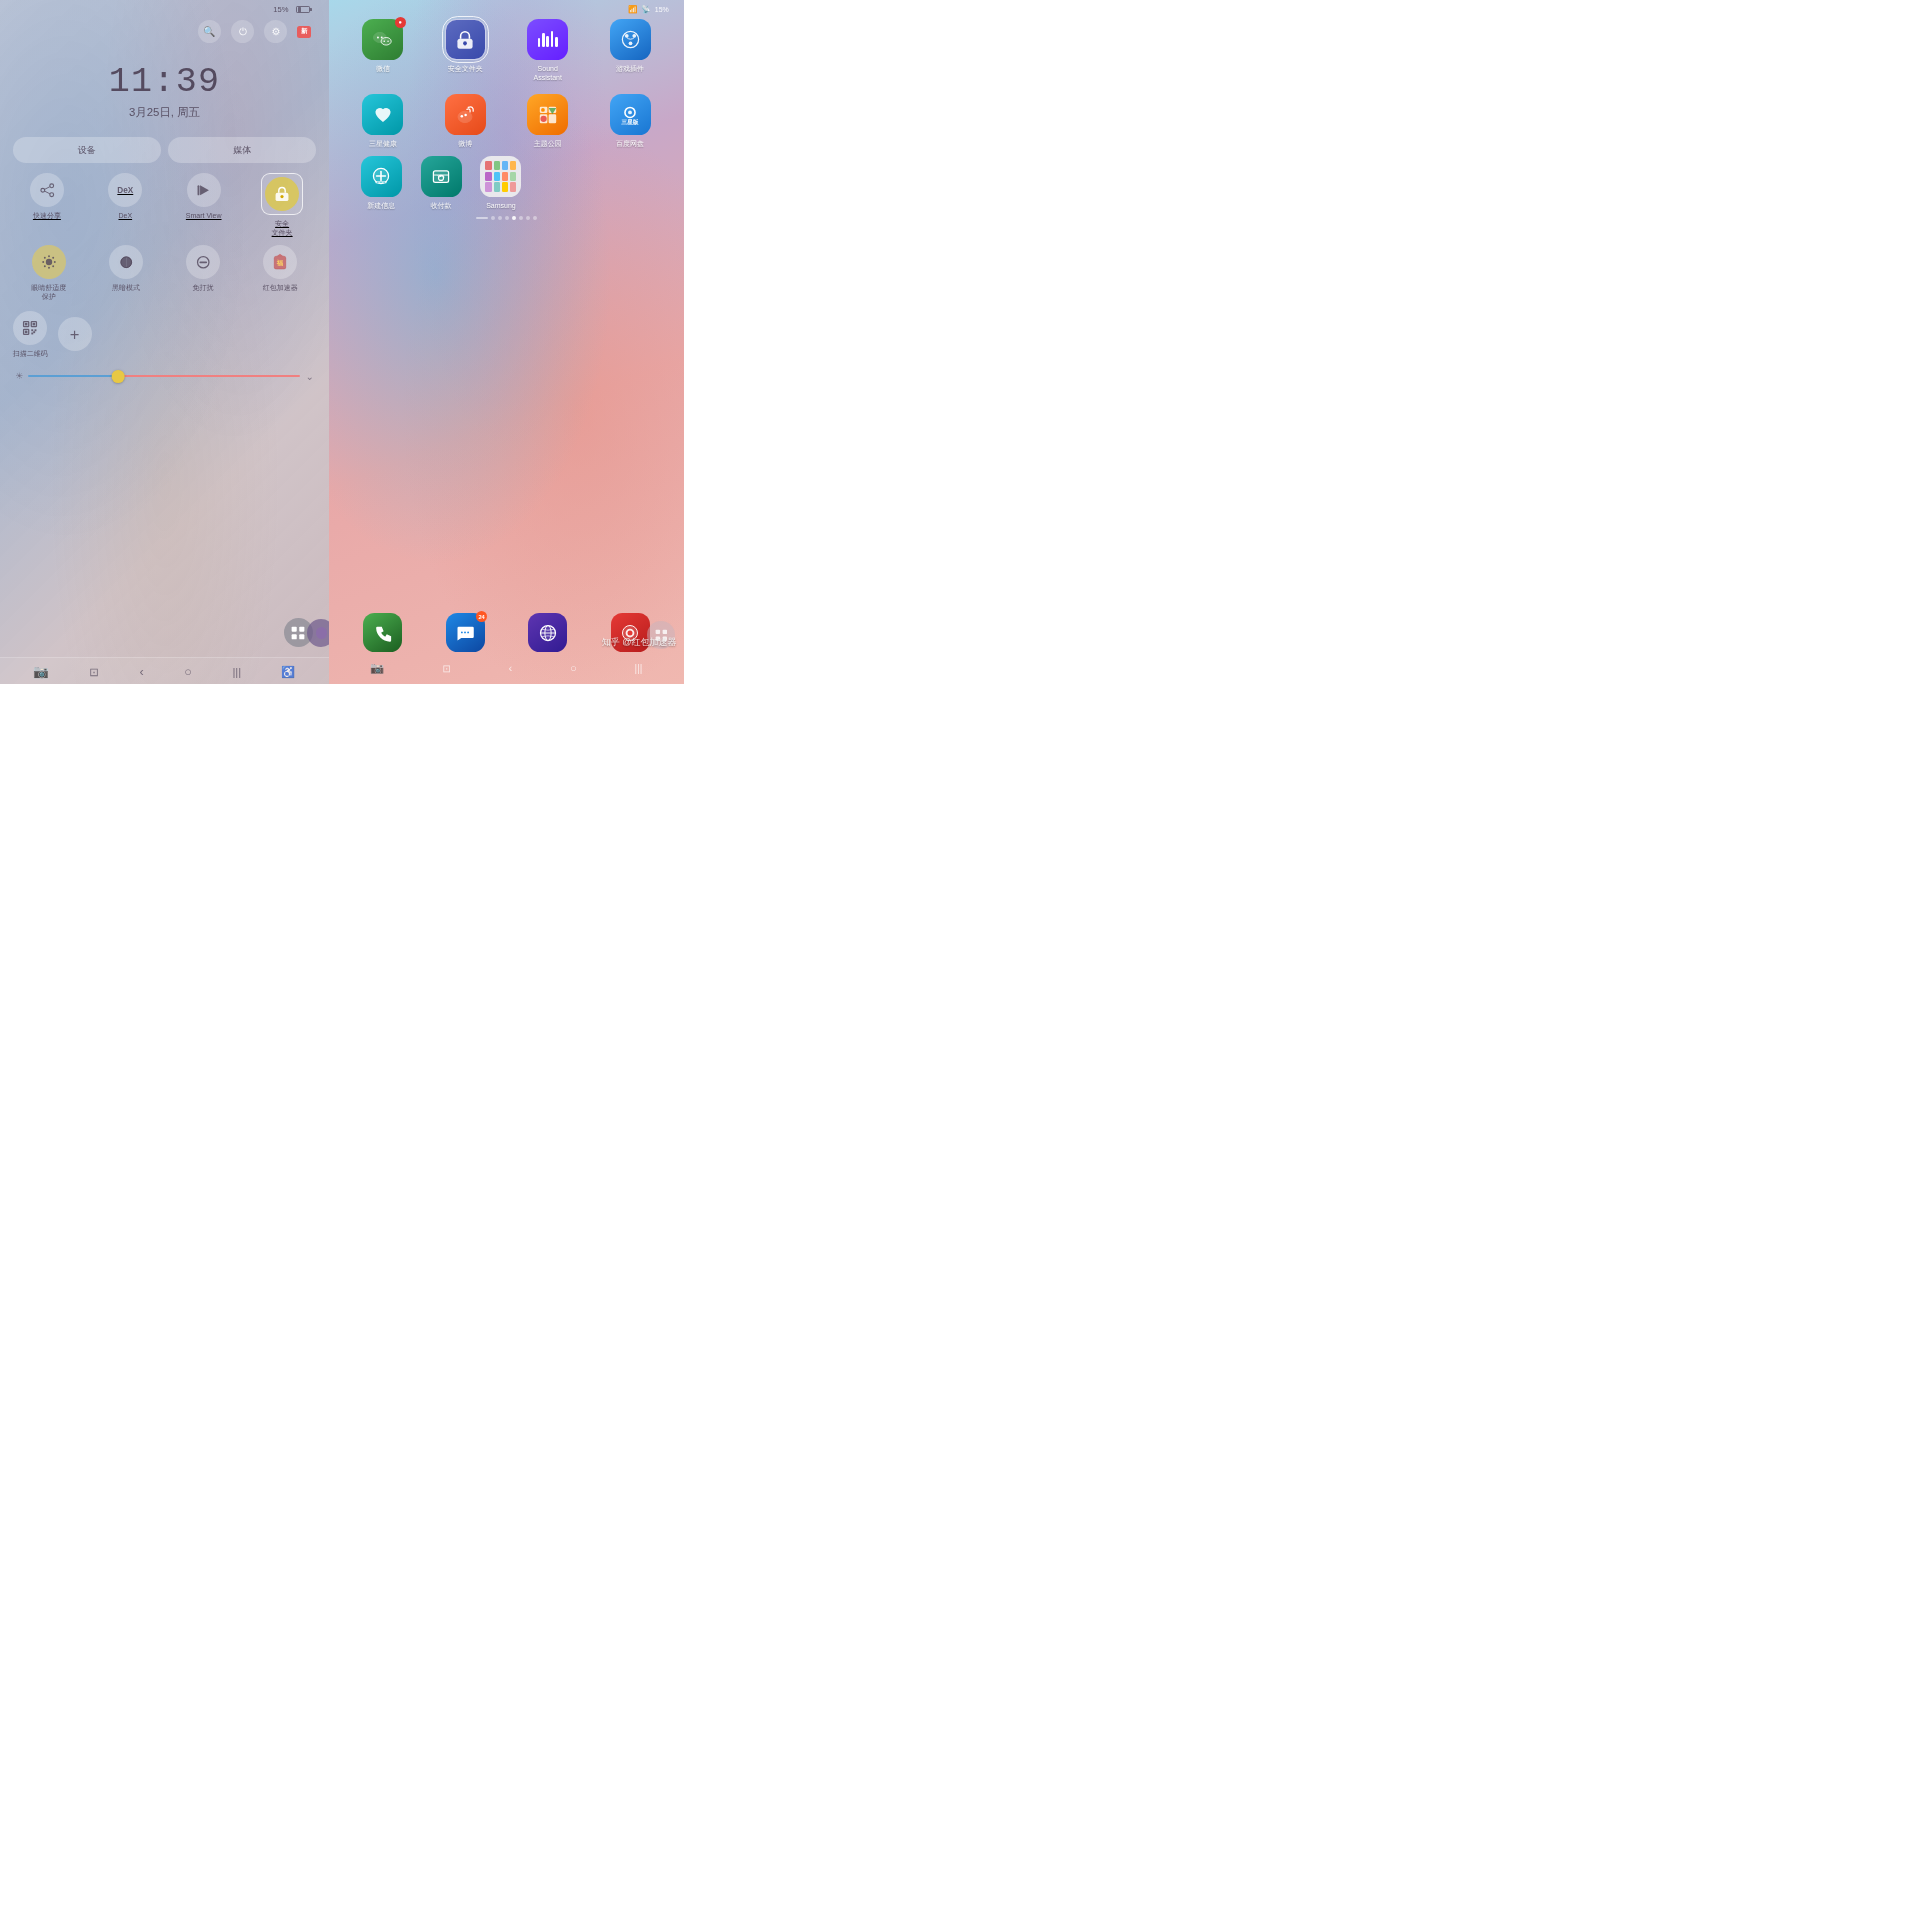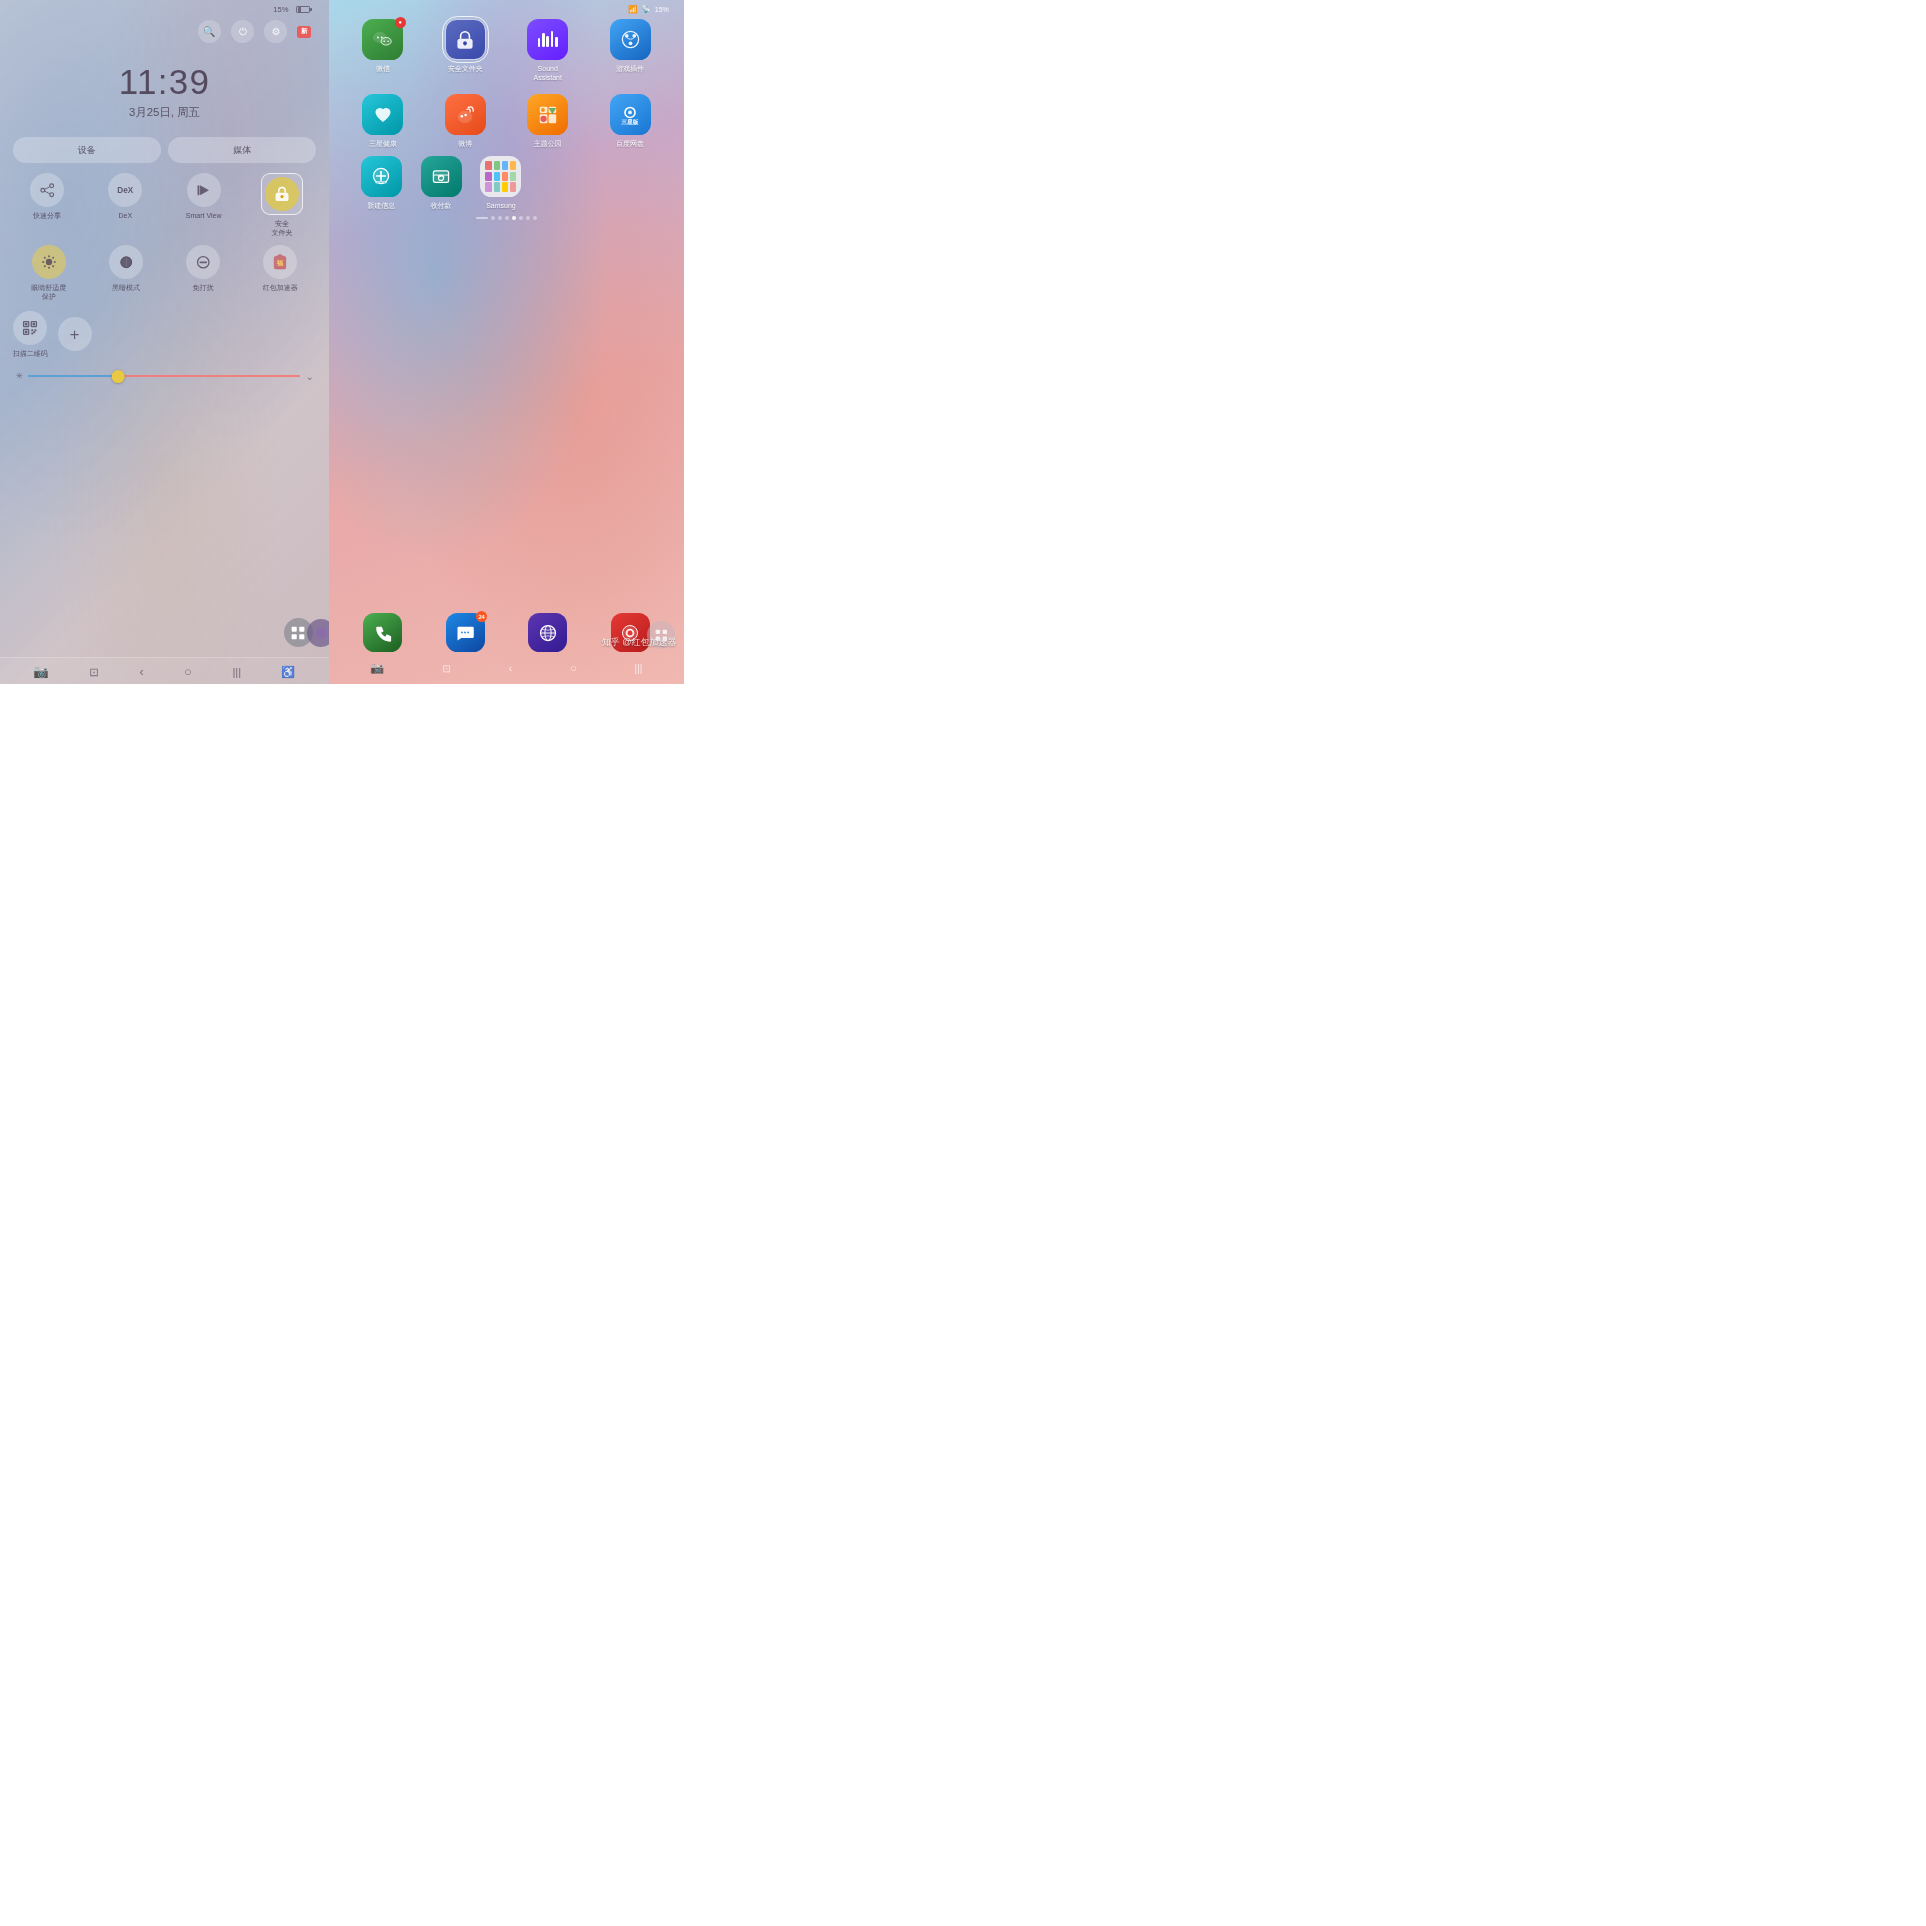--- a/index.html
+++ b/index.html
@@ -80,20 +80,21 @@
     .clock-area {
       text-align: center;
       padding: 12.7px 0 6.3px;
     }
 
     .clock-time {
       font-size: 35px;
       font-weight: 300;
       color: rgba(80,70,90,0.95);
       letter-spacing: 1.3px;
+      font-family: Liberation Mono, monospace;
     }
 
     .clock-date {
       font-size: 11.4px;
       color: rgba(80,70,90,0.9);
       margin-top: 2.5px;
     }
 
     
     .dm-tabs {
@@ -112,20 +113,21 @@
       font-size: 9px;
       cursor: pointer;
     }
 
     
     .quick-toggles {
       display: grid;
       grid-template-columns: repeat(4, 1fr);
       gap: 10px;
       margin-bottom: 7.6px;
+      text-decoration: underline;
     }
 
     .toggle-item {
       display: flex;
       flex-direction: column;
       align-items: center;
       gap: 3.8px;
       cursor: pointer;
     }
 

